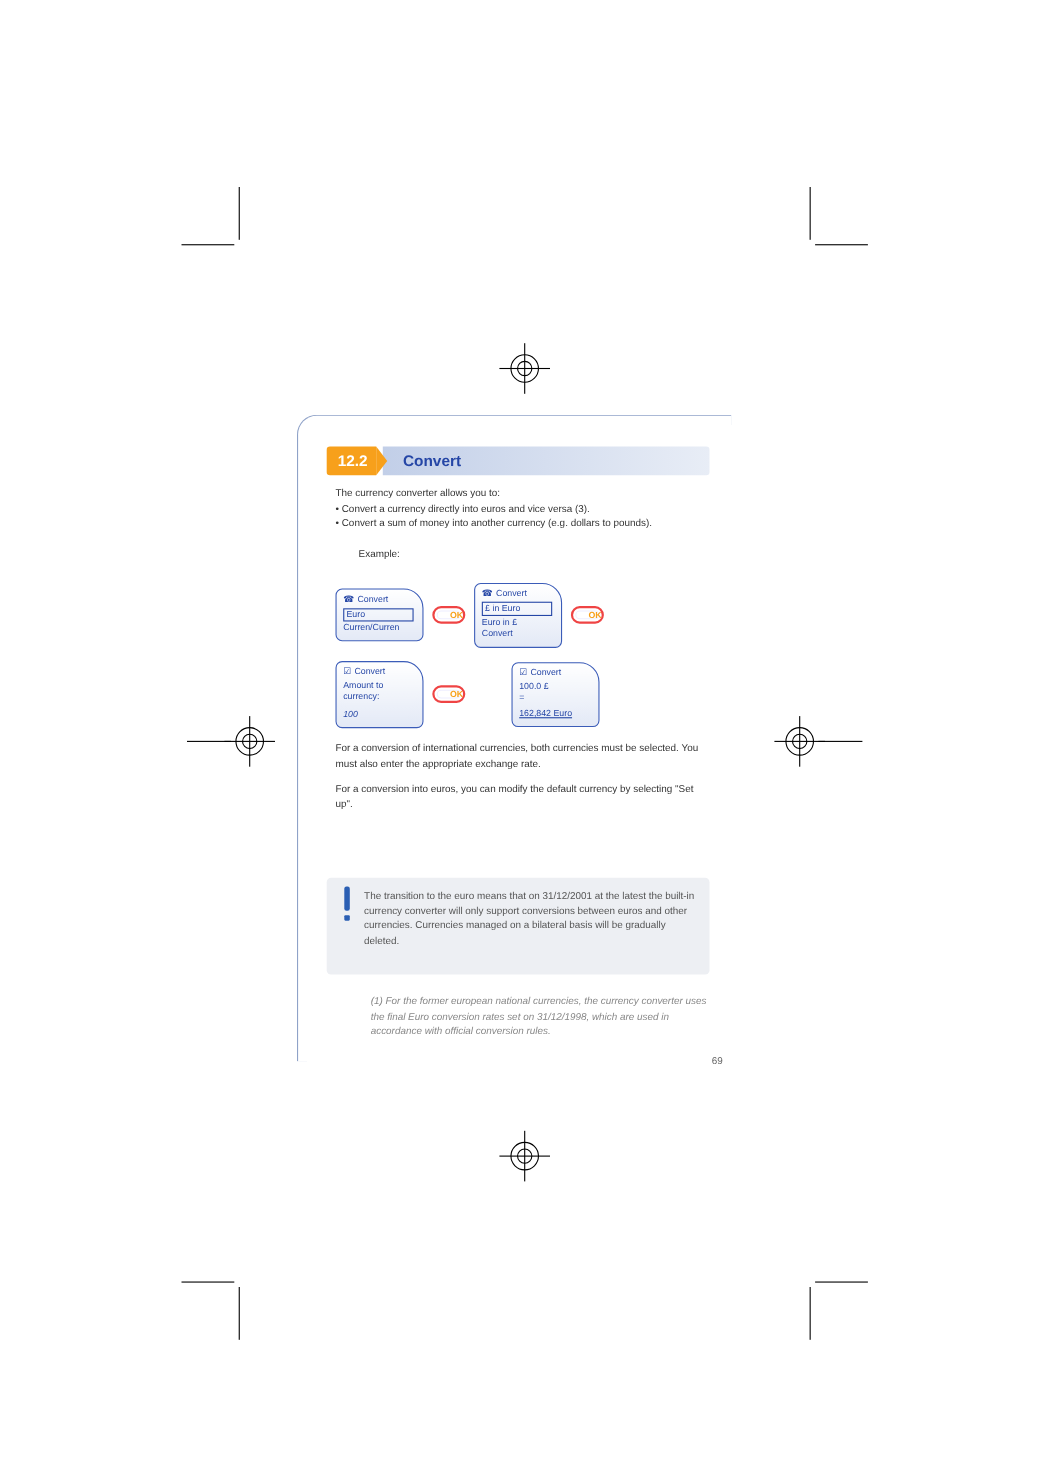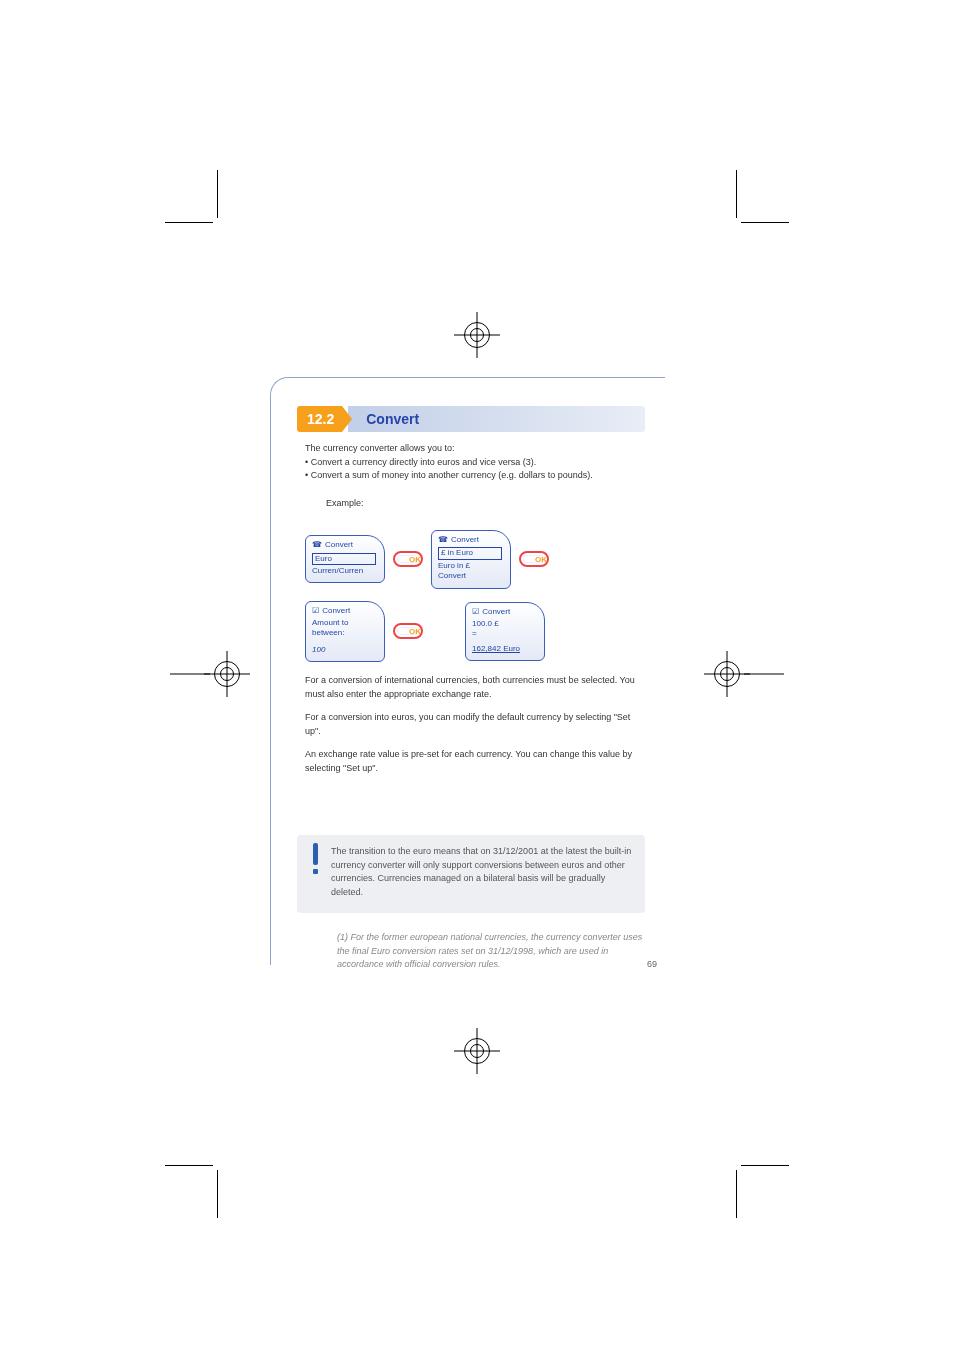--- a/index.html
+++ b/index.html
@@ -65,21 +65,21 @@
 
   
   .okbtn {
     display: inline-flex; align-items: center; justify-content: flex-end; min-width: 30px; height: 16px;
     border: 2px solid #ef4444; border-radius: 999px; background: #fff; position: relative;
   }
   .okbtn::before { content: ""; position: absolute; inset: 2px; border: 1px solid #eef; border-radius: 999px; }
   .okbtn span { font-size: 8px; font-weight: bold; color: #f7a01b; position: relative; z-index: 1; }
 
   
-  .note { position: relative; margin-top: 60px; background: #edeff3; border-radius: 4px; padding: 10px 12px 14px 34px; font-size: 9px; color: #555; line-height: 1.5; }
+  .note { position: relative; margin-top: 60px; background: #edeff3; border-radius: 4px; padding: 10px 12px 24px 34px; font-size: 9px; color: #555; line-height: 1.5; }
   .note .bang { position: absolute; left: 12px; top: 8px; width: 12px; height: 32px; }
   .note .bang::before { content: ""; position: absolute; left: 4px; top: 0; width: 5px; height: 22px; background: #2b5fb3; border-radius: 2px; }
   .note .bang::after { content: ""; position: absolute; left: 4px; top: 26px; width: 5px; height: 5px; background: #2b5fb3; border-radius: 1px; }
 
   .page-num { position: absolute; bottom: -4px; right: 8px; font-size: 9px; color: #666; text-align: center; }
 </style>
 </head>
 <body>
 
 <div class="crop-tl">
@@ -172,21 +172,21 @@
       </div>
     </div>
     <div class="row">
       <div class="col">
         <div class="screen">
           <div class="title">
               <span class="ico">☑</span>
               <span>Convert</span>
             </div>
           <span class="line">Amount to</span>
-          <span class="line">between:</span>
+          <span class="line">currency:</span>
           <span class="line" style="margin-top:6px;font-style:italic;">100</span>
         </div>
         <div class="okbtn">
             <span>OK</span>
           </div>
       </div>
       <div class="col" style="margin-left:34px;">
         <div class="screen">
           <div class="title">
               <span class="ico">☑</span>
@@ -195,21 +195,20 @@
           <span class="line">100.0 £</span>
           <span class="line">=</span>
           <span class="line" style="margin-top:4px;text-decoration:underline;">162,842 Euro</span>
         </div>
       </div>
     </div>
   </div>
 
   <div class="body-text">For a conversion of international currencies, both currencies must be selected. You must also enter the appropriate exchange rate.</div>
   <div class="body-text">For a conversion into euros, you can modify the default currency by selecting "Set up".</div>
-  <div class="body-text">An exchange rate value is pre-set for each currency. You can change this value by selecting "Set up".</div>
 
   <div class="note">
     <div class="bang"></div>
     <span>The transition to the euro means that on 31/12/2001 at the latest the built-in currency converter will only support conversions between euros and other currencies. Currencies managed on a bilateral basis will be gradually deleted.</span>
   </div>
 
   <div class="body-text grey italic" style="margin-top:18px;">(1) For the former european national currencies, the currency converter uses the final Euro conversion rates set on 31/12/1998, which are used in accordance with official conversion rules.</div>
 
   <div class="page-num">69</div>
 </div>

